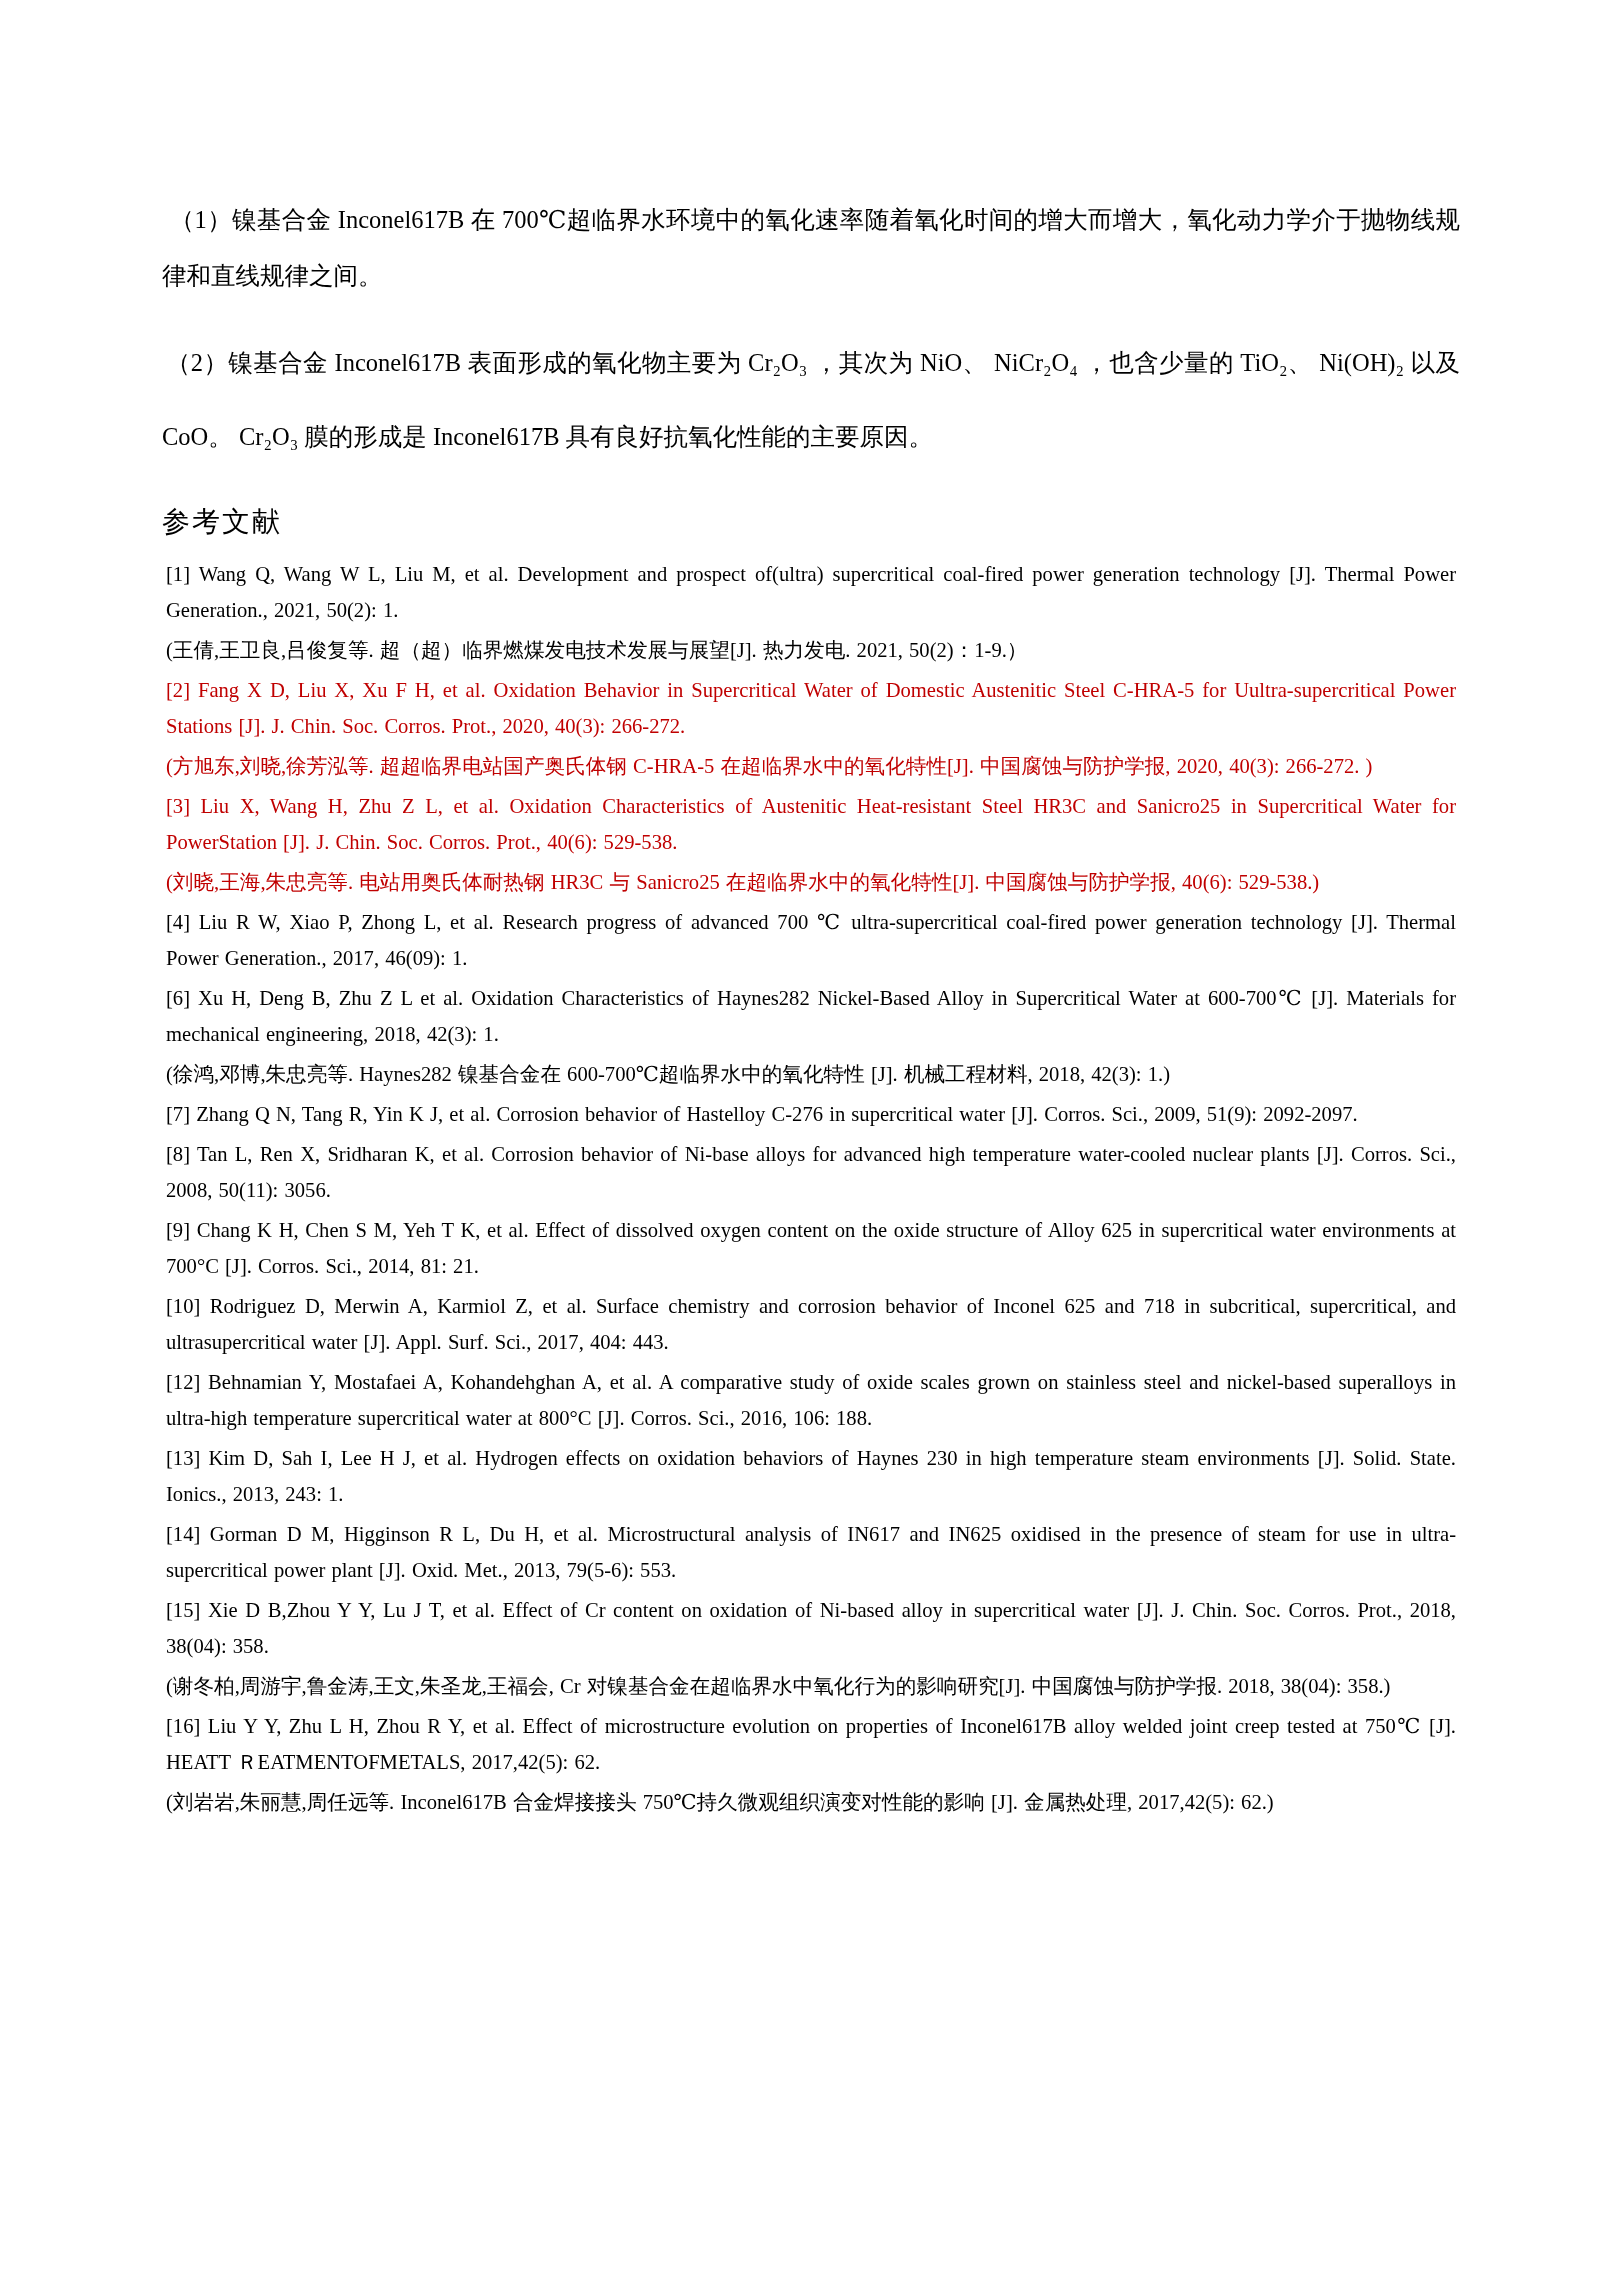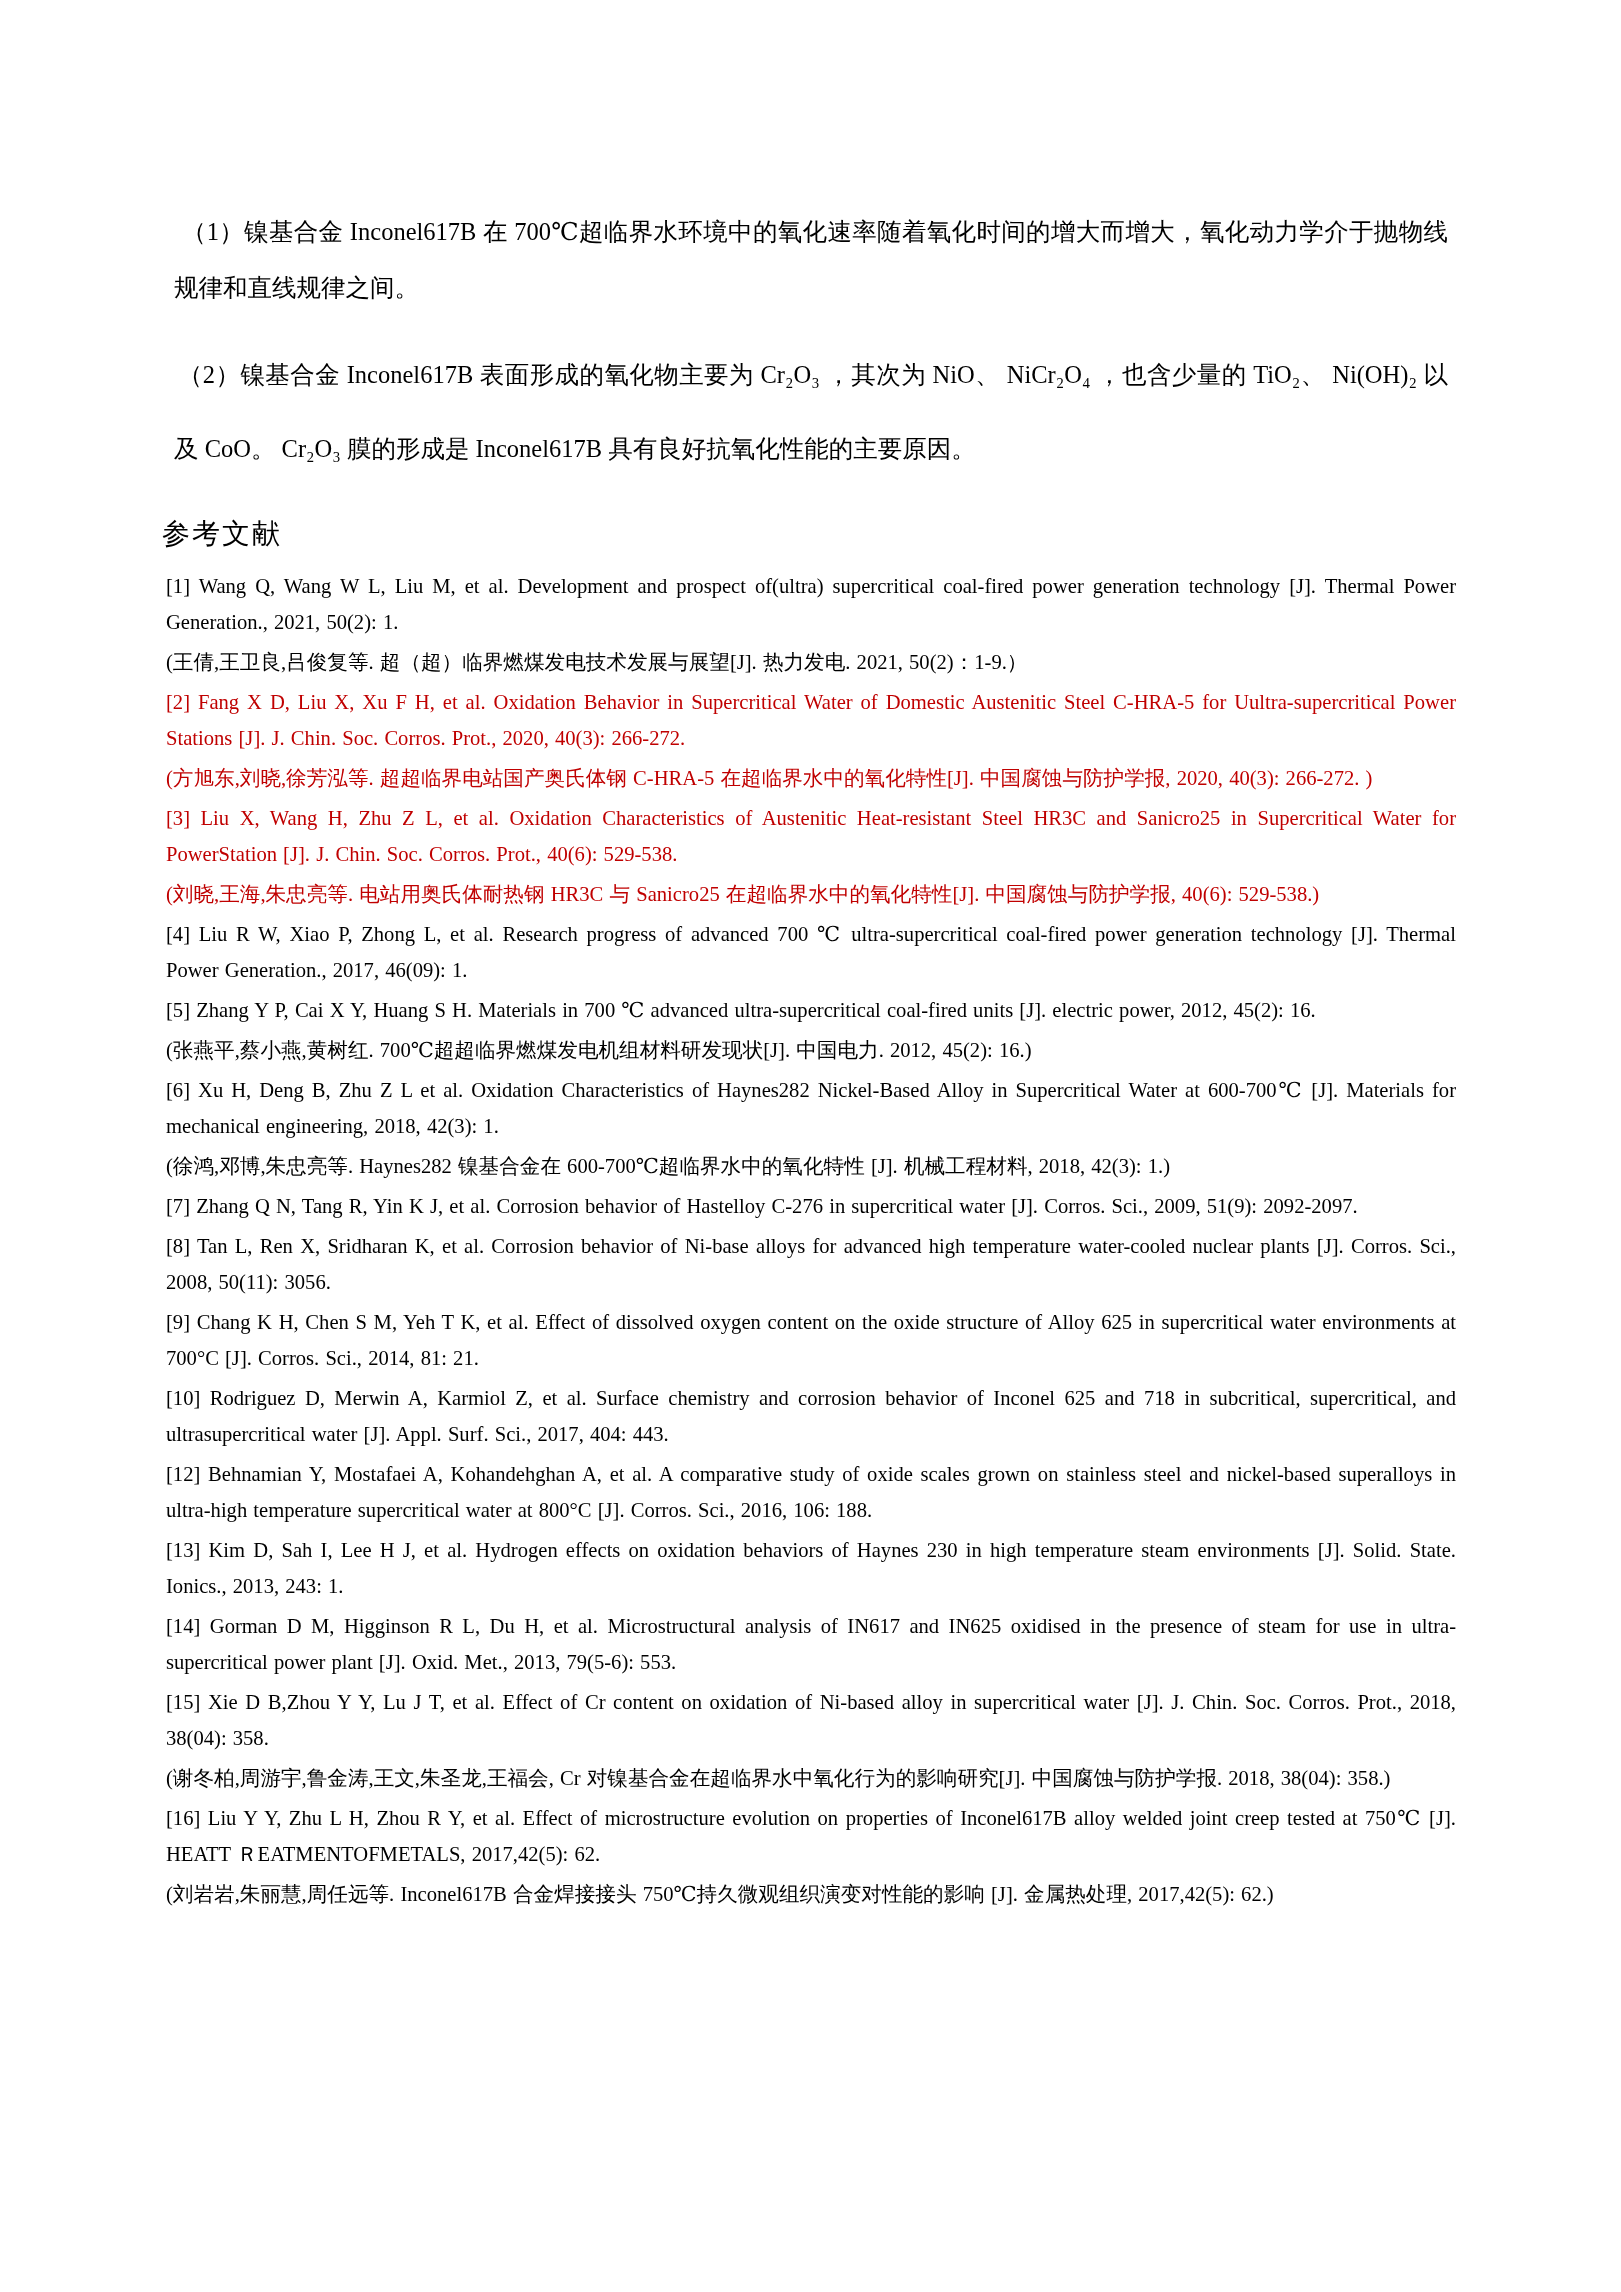--- a/index.html
+++ b/index.html
@@ -12,21 +12,21 @@
     overflow: hidden;
   }
   .page {
     box-sizing: border-box;
     width: 1621px;
     height: 2293px;
     padding: 192px 161px 59px 162px;
   }
   .conclusion {
     text-align: justify;
-    margin: 12px;
+    margin: 0;
   }
   .conclusion-1 {
     font-size: 24.5px;
     line-height: 56px;
     text-indent: 7.8px;
   }
   .conclusion-2 {
     font-size: 24.5px;
     line-height: 74px;
     margin-top: 21.6px;
@@ -72,24 +72,20 @@
 
     <div>
       <p class="ref-line red">[3] Liu X, Wang H, Zhu Z L, et al. Oxidation Characteristics of Austenitic Heat-resistant Steel HR3C and Sanicro25 in Supercritical Water for PowerStation [J]. J. Chin. Soc. Corros. Prot., 40(6): 529-538.</p>
       <p class="ref-line red">(刘晓,王海,朱忠亮等. 电站用奥氏体耐热钢 HR3C 与 Sanicro25 在超临界水中的氧化特性[J]. 中国腐蚀与防护学报, 40(6): 529-538.)</p>
     </div>
 
     <div>
       <p class="ref-line">[4] Liu R W, Xiao P, Zhong L, et al. Research progress of advanced 700 ℃ ultra-supercritical coal-fired power generation technology [J]. Thermal Power Generation., 2017, 46(09): 1.</p>
     </div>
 
-    <div>
-      <p class="ref-line">[5] Zhang Y P, Cai X Y, Huang S H. Materials in 700 ℃ advanced ultra-supercritical coal-fired units [J]. electric power, 2012, 45(2): 16.</p>
-      <p class="ref-line">(张燕平,蔡小燕,黄树红. 700℃超超临界燃煤发电机组材料研发现状[J]. 中国电力. 2012, 45(2): 16.)</p>
-    </div>
 
     <div>
       <p class="ref-line">[6] Xu H, Deng B, Zhu Z L et al. Oxidation Characteristics of Haynes282 Nickel-Based Alloy in Supercritical Water at 600-700℃ [J]. Materials for mechanical engineering, 2018, 42(3): 1.</p>
       <p class="ref-line">(徐鸿,邓博,朱忠亮等. Haynes282 镍基合金在 600-700℃超临界水中的氧化特性 [J]. 机械工程材料, 2018, 42(3): 1.)</p>
     </div>
 
     <div>
       <p class="ref-line">[7] Zhang Q N, Tang R, Yin K J, et al. Corrosion behavior of Hastelloy C-276 in supercritical water [J]. Corros. Sci., 2009, 51(9): 2092-2097.</p>
     </div>
 

